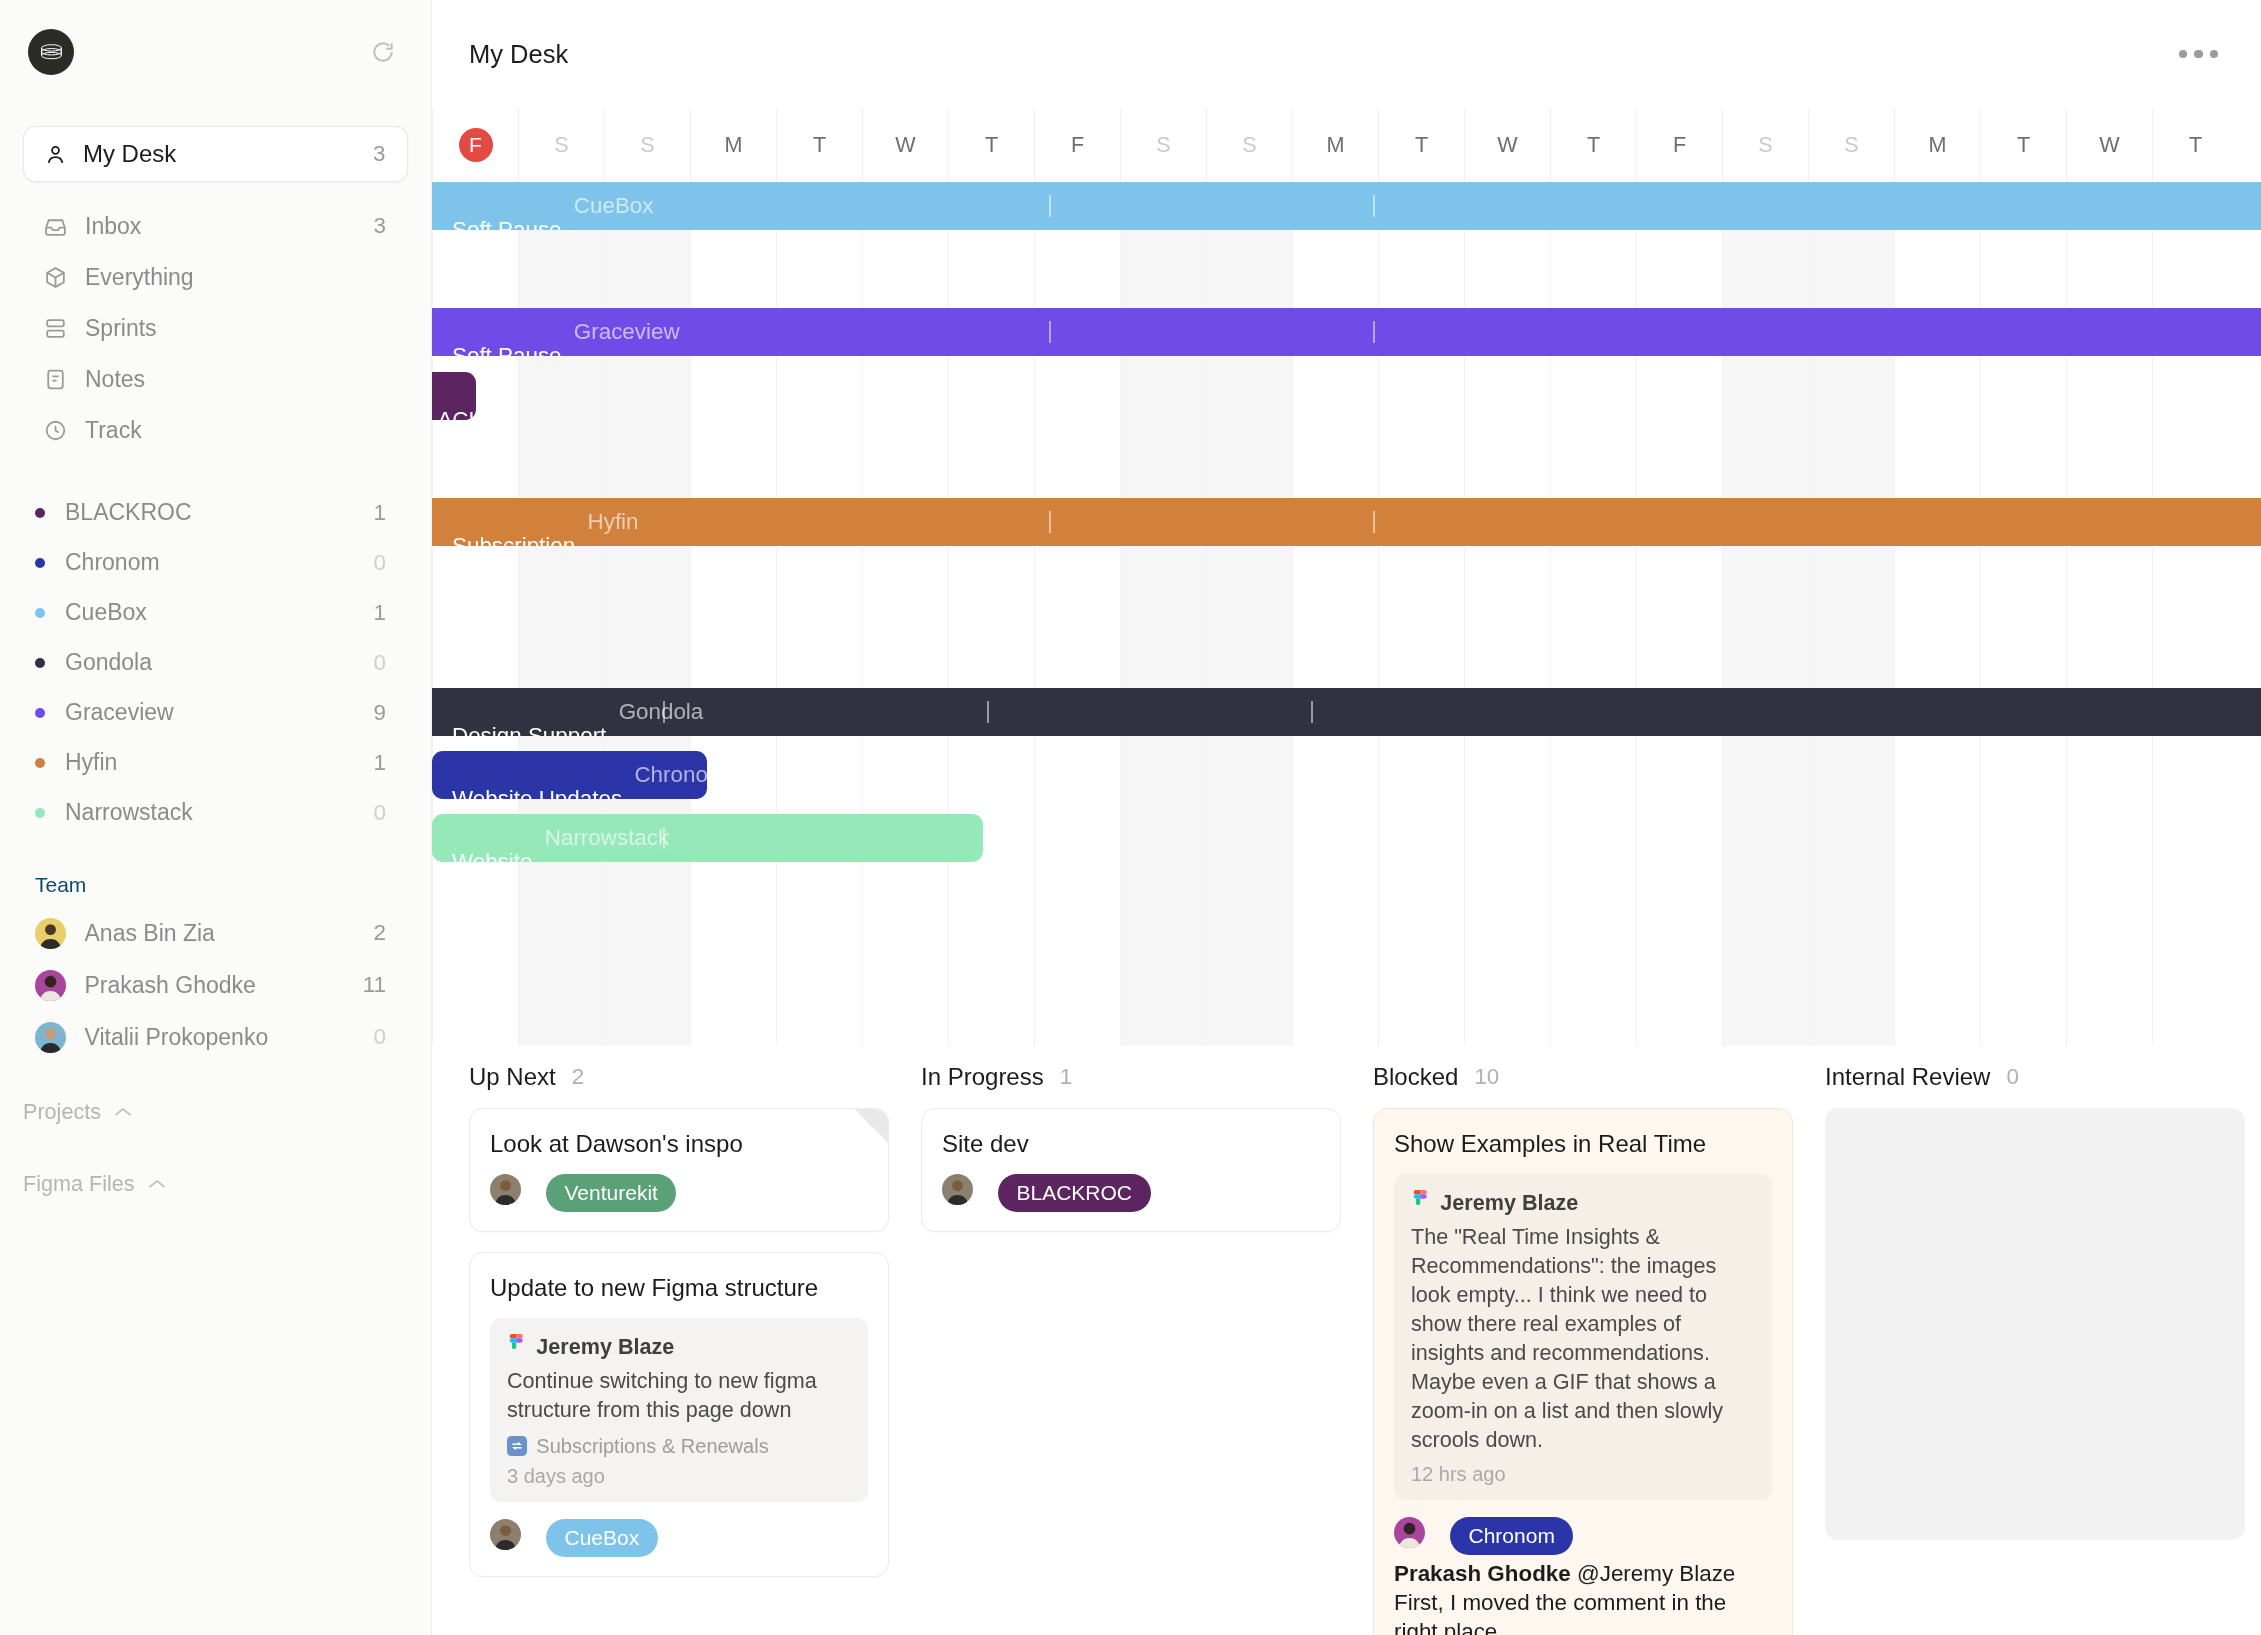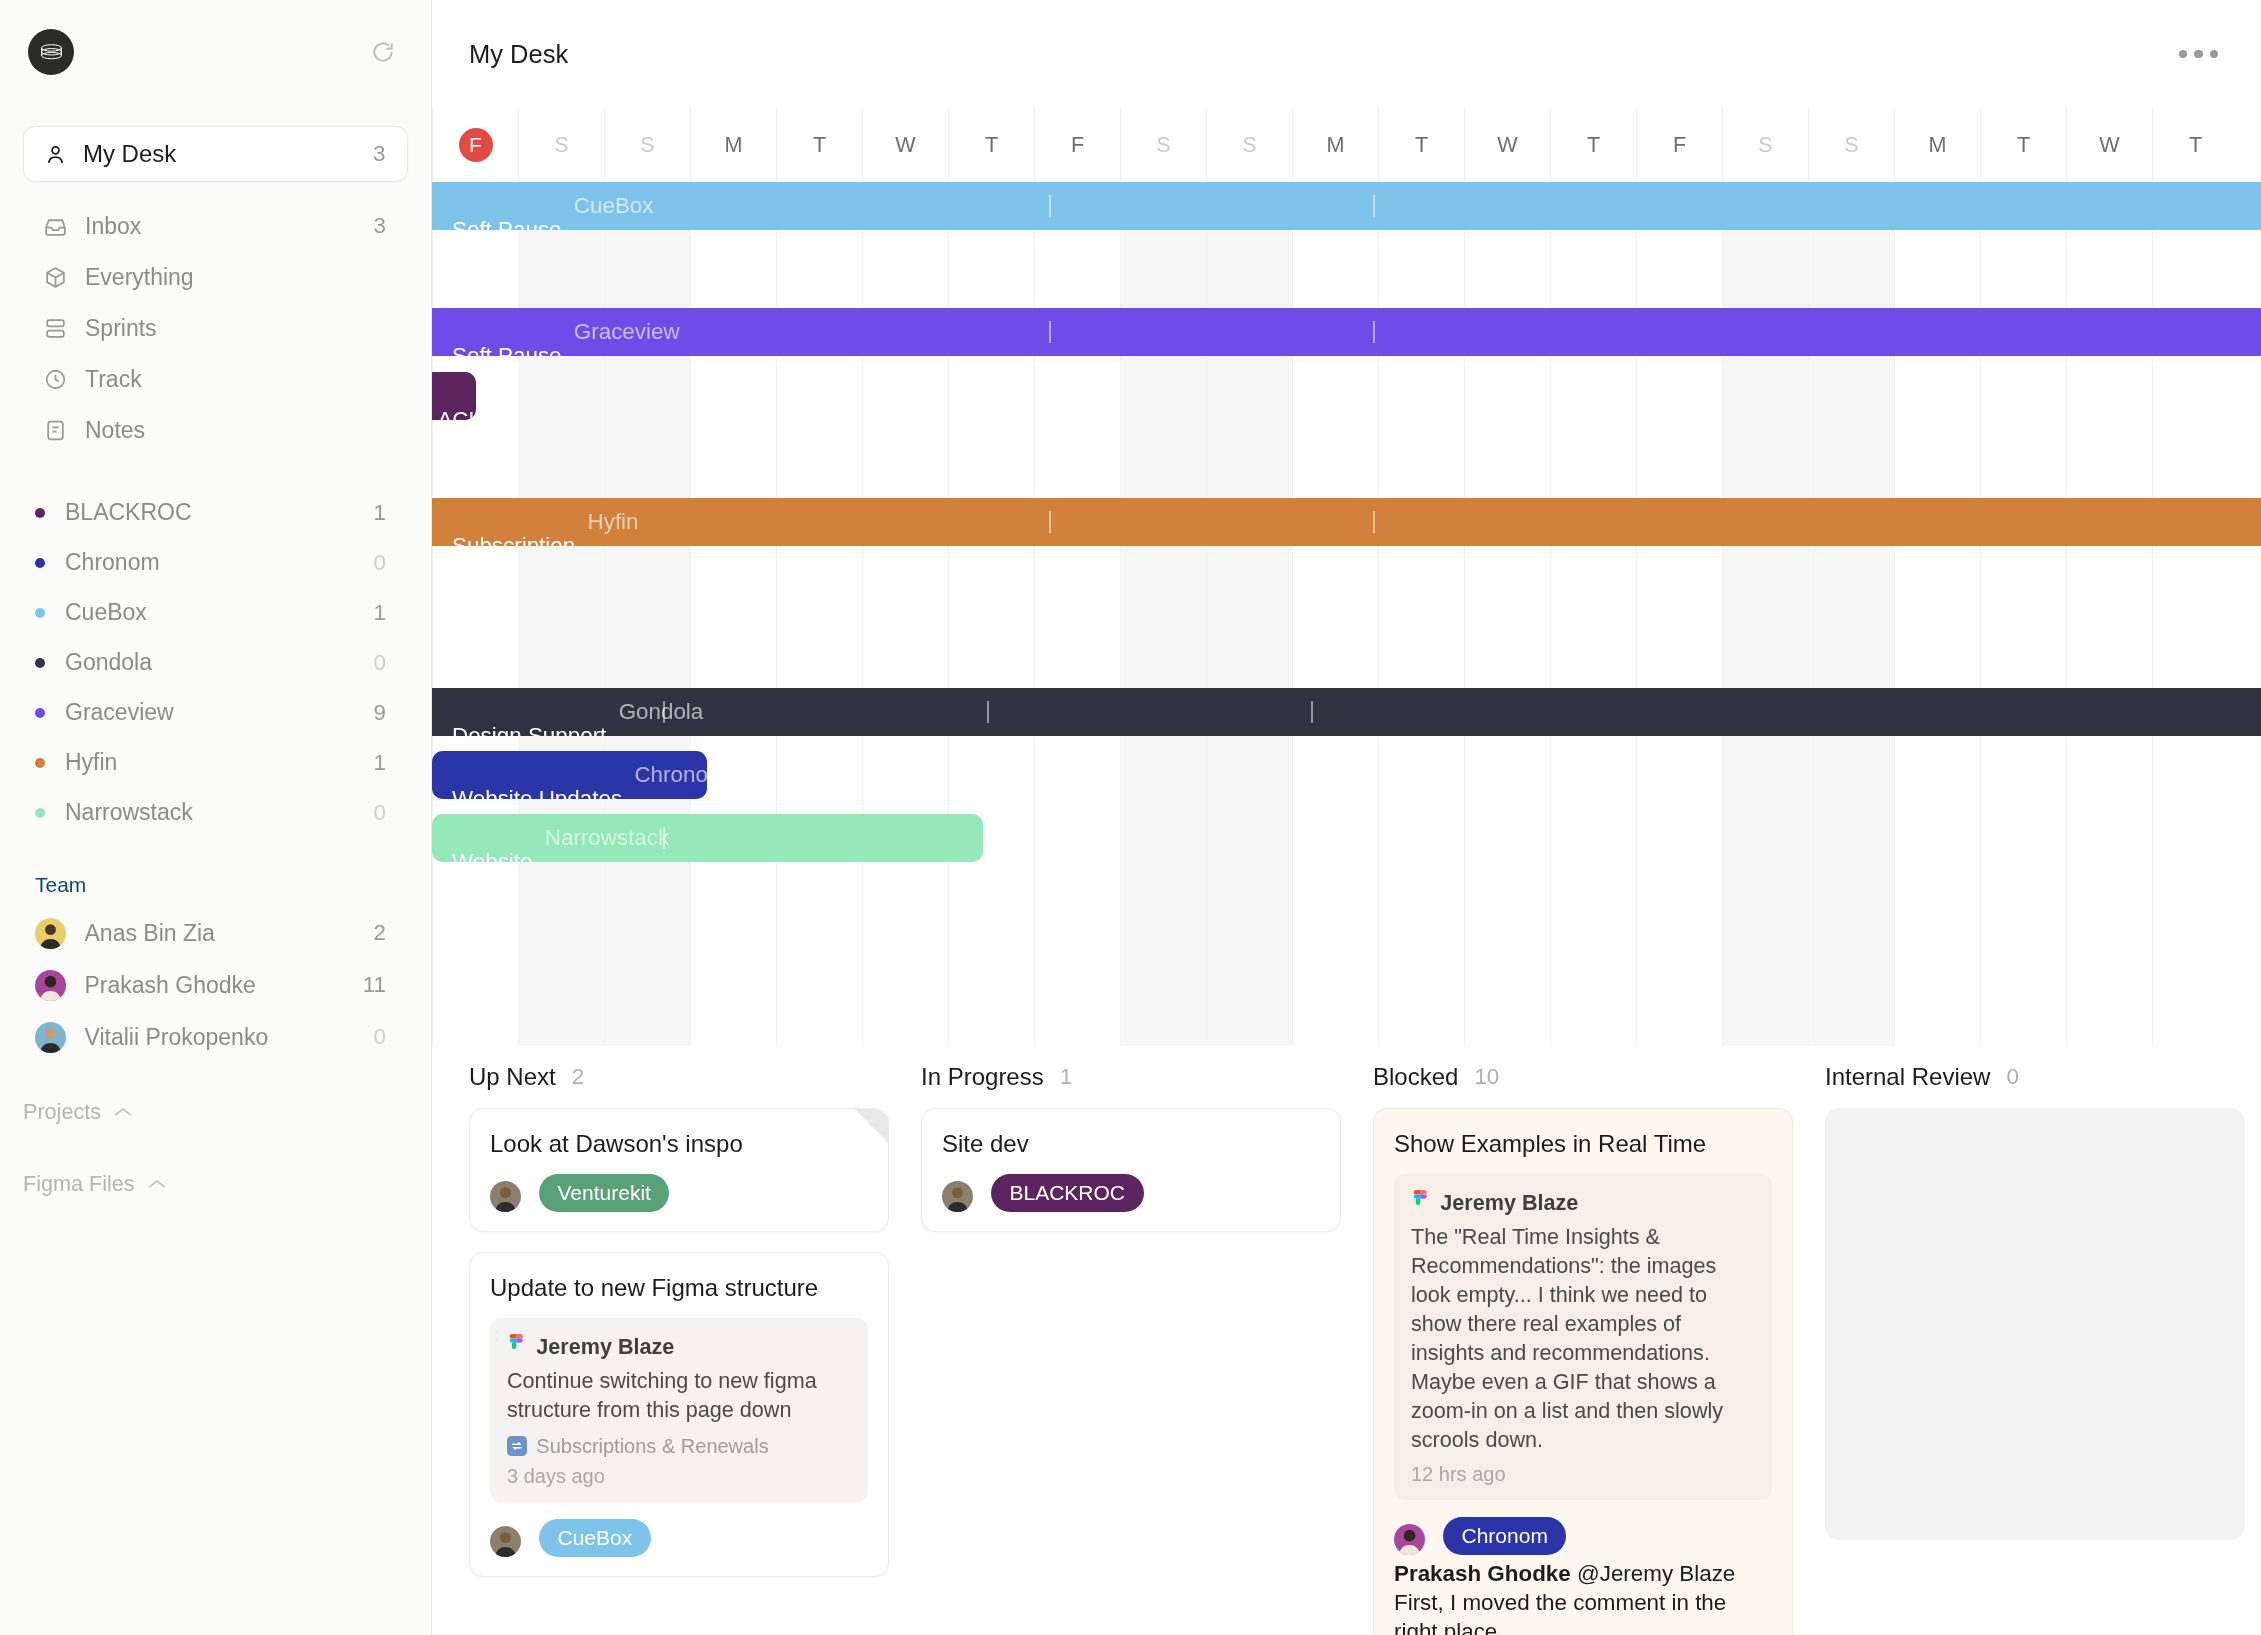--- a/index.html
+++ b/index.html
@@ -148,21 +148,21 @@
   .q-head { display:flex; align-items:center; gap: 10.8px; margin-bottom: 7.7px; }
   .q-head .nm { font-size: 21.6px; color: #3f3f3f; font-weight: 600; }
   .q-body { font-size: 21.6px; color: #4a4a4a; line-height: 1.34; }
   .q-meta { display:flex; align-items:center; gap: 9.3px; margin-top: 9.3px; }
   .q-meta .txt { font-size: 20px; color: #9d9d9d; }
   .q-time { font-size: 20px; color: #a9a9a9; margin-top: 7.7px; }
 
   .figma-ico { width: 18.5px; height: 26px; flex:0 0 18.5px; }
   .sync-ico { width: 20px; height: 20px; border-radius: 4.6px; background:#6b93c9; flex:0 0 20px; display:flex; align-items:center; justify-content:center; }
 
-  .chips { display:flex; align-items:flex-end; gap: 18px; }
+  .chips { display:flex; align-items:flex-start; gap: 25px; }
   .chip { border-radius: 770px; padding: 7px 18.5px; font-size: 21px; color:#fff; font-weight:500; }
 
   .ph-card { background: #f2f2f2; border-radius: 14px; height: 432px; }
 
   .reply { font-size: 22.4px; color: #1c1c1c; line-height: 1.3; padding-top: 4.6px; }
   .reply b { font-weight: 700; }
 </style>
 </head>
 <body>
 
@@ -221,35 +221,35 @@
             <rect x="4" y="4" width="16" height="6" rx="2"></rect>
               <rect x="4" y="14" width="16" height="6" rx="2"></rect>
           </svg>
         </span>
         <span class="lbl">Sprints</span>
         <span class="cnt"></span>
       </div>
       <div class="sb-row">
         <span class="ico">
           <svg width="25" height="25" viewBox="0 0 24 24" fill="none" stroke="#9a9a9a" stroke-width="1.7">
+            <rect x="5" y="3.5" width="14" height="17" rx="2.4"></rect>
+              <path d="M9 9h6M9 13h4"></path>
+          </svg>
+        </span>
+        <span class="lbl">Notes</span>
+        <span class="cnt"></span>
+      </div>
+      <div class="sb-row">
+        <span class="ico">
+          <svg width="25" height="25" viewBox="0 0 24 24" fill="none" stroke="#9a9a9a" stroke-width="1.7">
             <circle cx="12" cy="12" r="8.4"></circle>
               <path d="M12 7.5V12l3 2"></path>
           </svg>
         </span>
         <span class="lbl">Track</span>
-        <span class="cnt"></span>
-      </div>
-      <div class="sb-row">
-        <span class="ico">
-          <svg width="25" height="25" viewBox="0 0 24 24" fill="none" stroke="#9a9a9a" stroke-width="1.7">
-            <rect x="5" y="3.5" width="14" height="17" rx="2.4"></rect>
-              <path d="M9 9h6M9 13h4"></path>
-          </svg>
-        </span>
-        <span class="lbl">Notes</span>
         <span class="cnt"></span>
       </div>
     </nav>
 
     <div class="sb-gap"></div>
 
     <div>
       <div class="proj-row">
         <span class="proj-dot" style="background:#5c2560"></span>
         <span class="lbl">BLACKROC</span>

